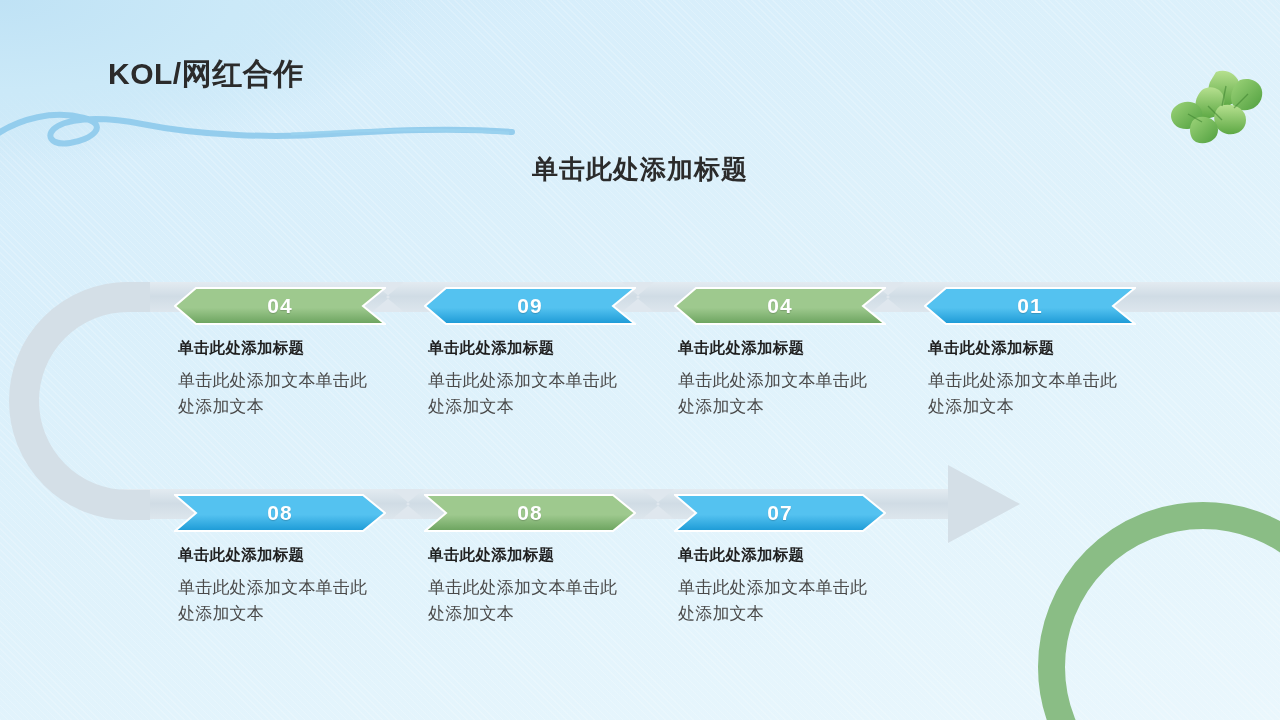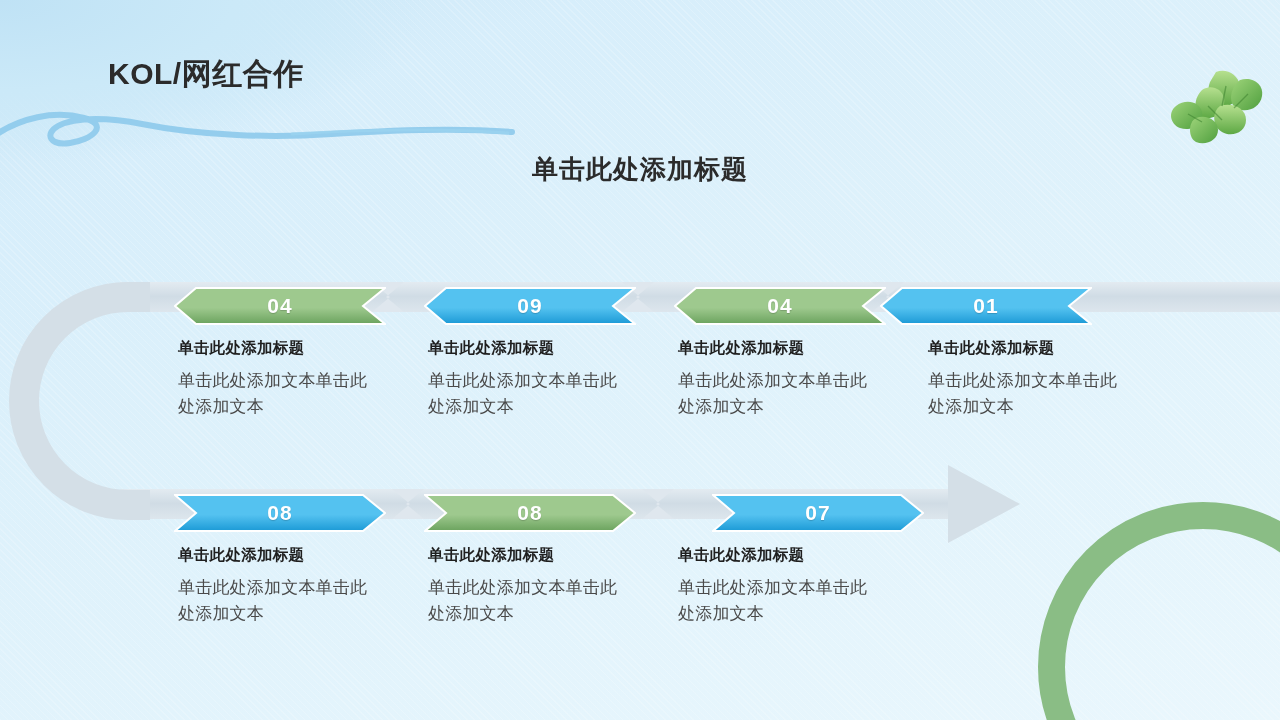--- a/index.html
+++ b/index.html
@@ -189,21 +189,21 @@
          </linearGradient>
        </defs>
        <path d="M22 1 L211 1 L189 19 L211 37 L22 37 L1 19 Z" fill="url(#g2)" stroke="#ffffff" stroke-width="2"></path>
      </svg>
      <div class="chev-num">04</div>
     </div>
     <div class="txt-block" style="left: 678px; top: 338px;">
       <div class="txt-head">单击此处添加标题</div>
      <div class="txt-body">单击此处添加文本单击此处添加文本</div>
     </div>
-    <div class="chev-wrap" style="left: 880px; top: 282px; pointer-events: auto;">
+    <div class="chev-wrap" style="left: 924px; top: 282px; pointer-events: auto;">
       <svg class="chev-svg" viewBox="0 0 212 38">
        <defs>
          <linearGradient id="g3" x1="0" y1="0" x2="0" y2="1">
            <stop offset="0%" stop-color="#54c2f0"></stop>
            <stop offset="55%" stop-color="#54c2f0"></stop>
            <stop offset="100%" stop-color="#1c9ad6"></stop>
          </linearGradient>
        </defs>
        <path d="M22 1 L211 1 L189 19 L211 37 L22 37 L1 19 Z" fill="url(#g3)" stroke="#ffffff" stroke-width="2"></path>
      </svg>
@@ -240,21 +240,21 @@
          </linearGradient>
        </defs>
        <path d="M1 1 L189 1 L211 19 L189 37 L1 37 L22 19 Z" fill="url(#g5)" stroke="#ffffff" stroke-width="2"></path>
      </svg>
      <div class="chev-num">08</div>
     </div>
     <div class="txt-block" style="left: 428px; top: 545px;">
       <div class="txt-head">单击此处添加标题</div>
      <div class="txt-body">单击此处添加文本单击此处添加文本</div>
     </div>
-    <div class="chev-wrap" style="left: 712px; top: 489px; pointer-events: auto;">
+    <div class="chev-wrap" style="left: 674px; top: 489px; pointer-events: auto;">
       <svg class="chev-svg" viewBox="0 0 212 38">
        <defs>
          <linearGradient id="g6" x1="0" y1="0" x2="0" y2="1">
            <stop offset="0%" stop-color="#54c2f0"></stop>
            <stop offset="55%" stop-color="#54c2f0"></stop>
            <stop offset="100%" stop-color="#1c9ad6"></stop>
          </linearGradient>
        </defs>
        <path d="M1 1 L189 1 L211 19 L189 37 L1 37 L22 19 Z" fill="url(#g6)" stroke="#ffffff" stroke-width="2"></path>
      </svg>

